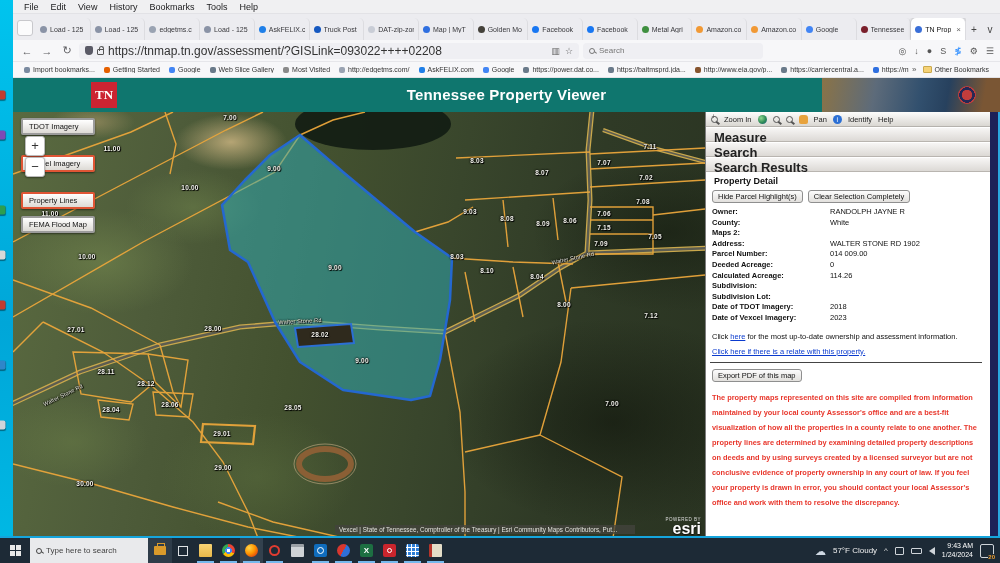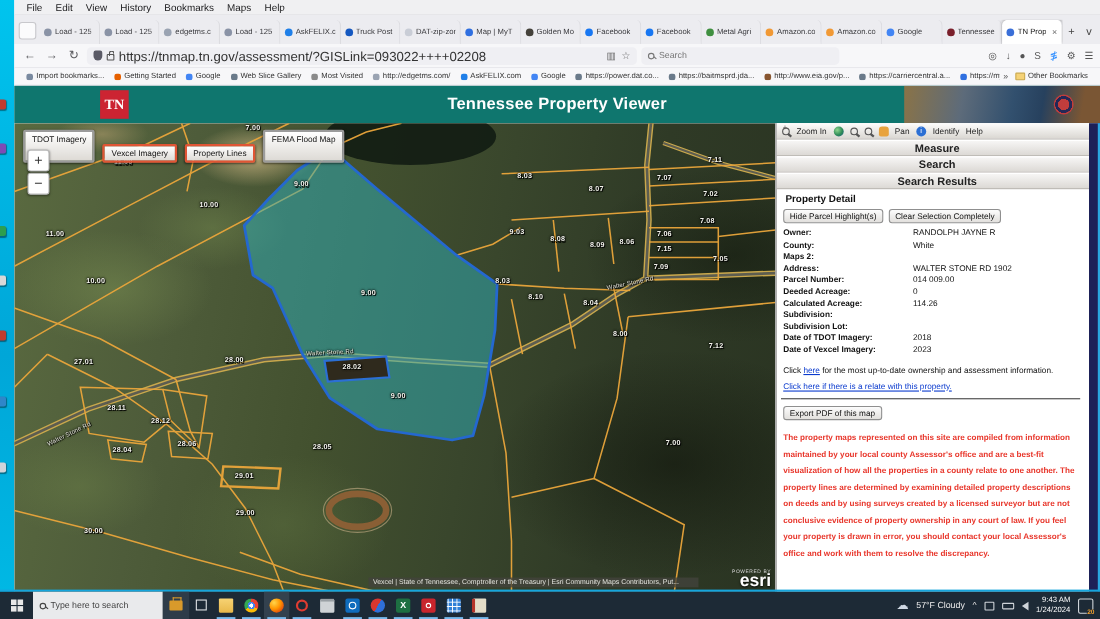--- a/index.html
+++ b/index.html
@@ -80,21 +80,21 @@
       radial-gradient(ellipse 90px 50px at 180px 95px, rgba(112,132,76,.5), transparent 75%),
       radial-gradient(ellipse 100px 60px at 60px 330px, rgba(107,127,72,.45), transparent 75%),
       radial-gradient(ellipse 130px 85px at 245px 365px, rgba(97,117,67,.4), transparent 75%),
       radial-gradient(ellipse 210px 130px at 600px 310px, rgba(13,17,9,.55), transparent 80%),
       radial-gradient(ellipse 170px 100px at 655px 120px, rgba(15,21,11,.5), transparent 80%),
       linear-gradient(100deg,#5a6a40 0%,#4e5c3a 22%,#43512f 42%,#39462c 60%,#2f3a26 78%,#2a3422 100%); }
   #parcel-svg { position:absolute; inset:0; }
   .plabel { position:absolute; font-size:6.5px; font-weight:bold; color:#f5f5ee; letter-spacing:.2px;
     text-shadow:0 0 2px #000,0 0 2px #000,1px 1px 0 rgba(0,0,0,.85); white-space:nowrap; }
   .plabel.road { font-size:5.5px; font-weight:normal; color:#e9e9df; }
-  .layerbtns { position:absolute; left:8px; top:6px; display:flex; gap:7px; }
+  .layerbtns { position:absolute; left:8px; top:6px; display:flex; gap:7px;flex-direction:column; }
   .layerbtn { font-size:7.5px; color:#111; background:linear-gradient(#ffffff,#dddad5);
     border:2px solid #9b9b9b; border-radius:2px; padding:2px 6px; box-shadow:0 1px 2px rgba(0,0,0,.5); }
   .layerbtn.hot { border-color:#e05535;margin-top:13px; }
   .zoomctl { position:absolute; left:12px; top:24px; width:20px; }
   .zoombtn { width:20px; height:20px; background:#fff; border:1px solid #bbb; border-radius:3px;
     font-size:13px; color:#333; text-align:center; line-height:18px; box-shadow:0 1px 2px rgba(0,0,0,.4); }
   .zoombtn + .zoombtn { margin-top:1px; }
   .attribution { position:absolute; left:322px; bottom:4px; width:300px; background:rgba(66,66,60,.78);
     color:#e3e3dd; font-size:6.3px; padding:1px 4px; white-space:nowrap; overflow:hidden; }
   .esri { position:absolute; right:4px; bottom:2px; text-align:right; color:#fff; }
@@ -111,21 +111,21 @@
   .ticon-mag { width:7px; height:7px; border:1.4px solid #555; border-radius:50%; position:relative; flex:0 0 auto; }
   .ticon-mag::after { content:""; position:absolute; width:4px; height:1.5px; background:#555;
     right:-3px; bottom:-1.5px; transform:rotate(40deg); }
   .ticon-mag.plus::before { content:"+"; position:absolute; top:-3.5px; left:-0.5px; font-size:7px; color:#555; }
   .ticon-globe { width:9px; height:9px; border-radius:50%;
     background:radial-gradient(circle at 35% 35%, #8fd78f, #2e8b57 55%, #1c5c8a); }
   .ticon-hand { width:9px; height:9px; background:#e8a33d; border-radius:3px 3px 2px 2px; }
   .ticon-ident { width:9px; height:9px; border-radius:50%; background:#2b6fd4; color:#fff; }
   .ticon-ident::after { content:"i"; display:block; font-size:7px; text-align:center; line-height:9px; }
   .acc { height:15px; background:linear-gradient(#f7f6f5,#dcd9d5); border-top:1px solid #fff;
-    border-bottom:1px solid #b9b5b0; font-size:10px; font-weight:bold; color:#222; padding:2px 0 0 8px;text-align:center; }
+    border-bottom:1px solid #b9b5b0; font-size:13px; font-weight:bold; color:#222; padding:2px 0 0 8px; }
   .detail-title { font-size:9px; font-weight:bold; padding:4px 8px 3px; }
   .pbtn-row { display:flex; gap:5px; padding:1px 6px 4px; }
   .pbtn { font-size:7.5px; color:#111; border:1px solid #8f8f8f; border-radius:3px;
     background:linear-gradient(#fcfcfc,#e2e0dd); padding:1px 5px; }
   .frow { display:flex; font-size:7.5px; line-height:10.6px; padding-left:6px; }
   .flabel { width:118px; font-weight:bold; }
   .plink-line { font-size:7.5px; padding:8px 6px 0; }
   .plink-line a, .plink { color:#0b3bce; text-decoration:underline; }
   .plink-block { font-size:7.5px; padding:6px 6px 0; }
   .psep { border:none; border-top:1px solid #444; margin:6px 8px 5px 4px; }
@@ -204,21 +204,21 @@
 
   <div id="browser">
 
     <div class="menubar">
 
     <span>File</span>
         <span>Edit</span>
         <span>View</span>
         <span>History</span>
         <span>Bookmarks</span>
-        <span>Maps</span>
+        <span>Tools</span>
         <span>Help</span>
       </div>
 
     <div class="tabstrip">
       <div class="tab-lib"></div>
       <div style="display:flex;flex:1;align-items:flex-end;overflow:hidden">
 
           <div class="tab">
             <span class="fav" style="background: rgb(138, 147, 166);"></span>
             <span class="tab-label">Load - 125</span>

